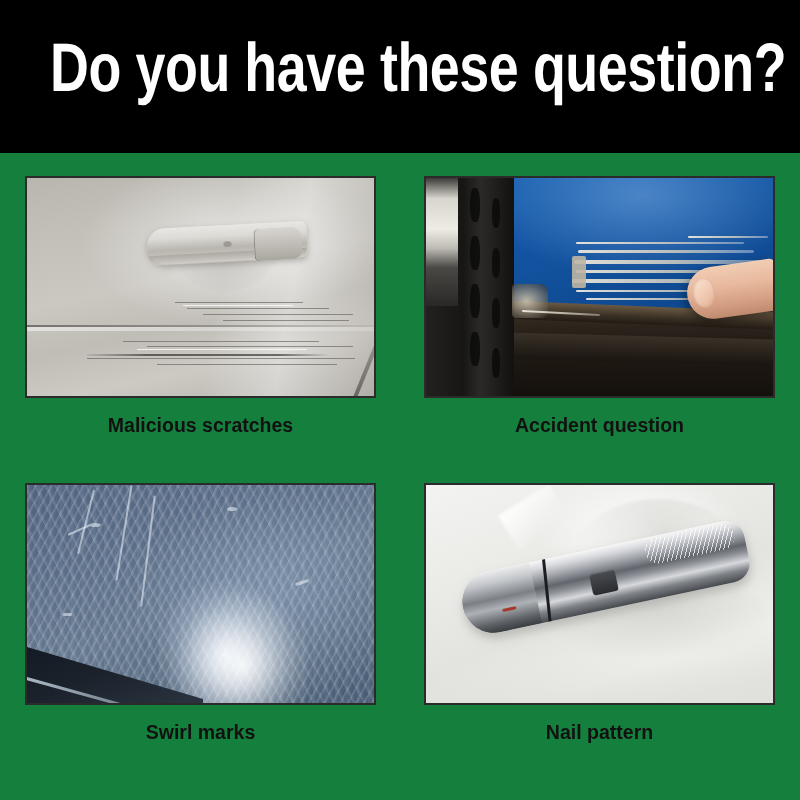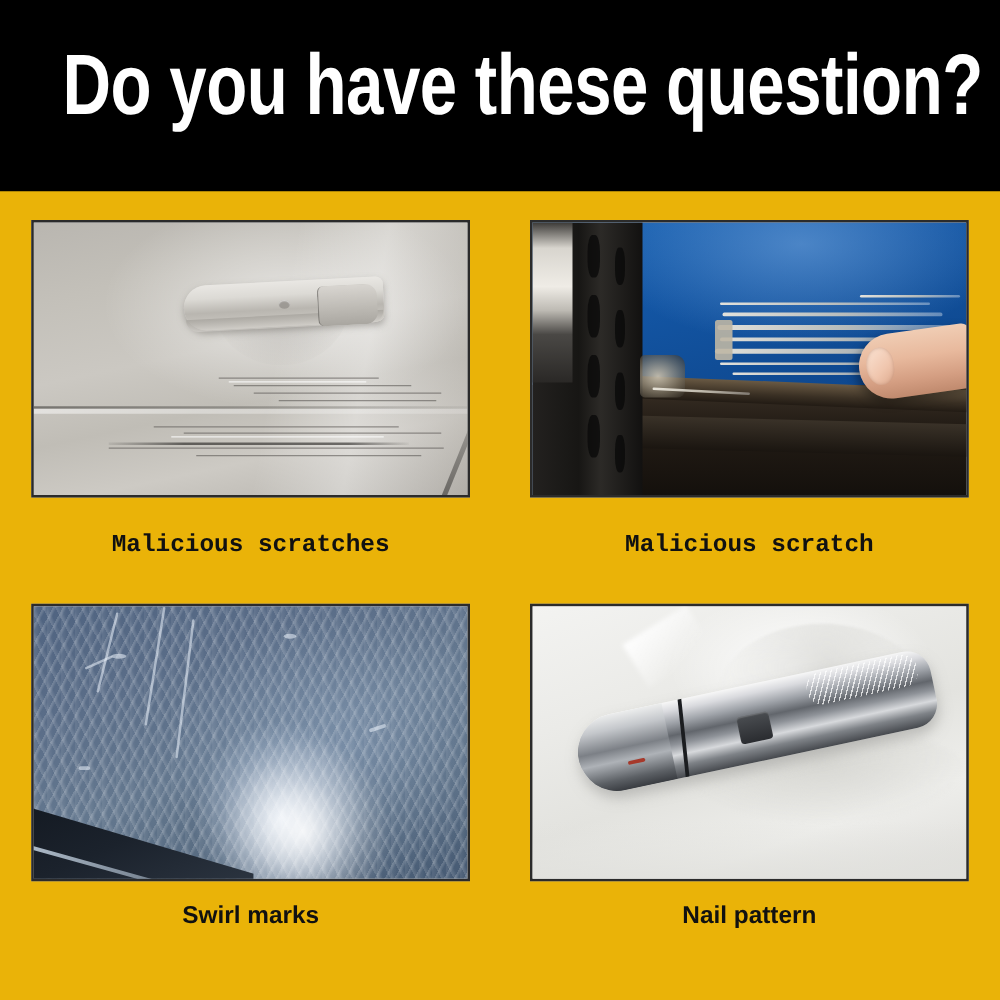--- a/index.html
+++ b/index.html
@@ -7,21 +7,21 @@
   html, body {
     margin: 0; padding: 0;
     width: 800px; height: 800px;
     background: #ffffff;
     font-family: "Liberation Sans", sans-serif;
     overflow: hidden;
   }
   #page {
     position: relative;
     width: 800px; height: 800px;
-    background: #eab308;
+    background: #15803d;
   }
 
   
   .banner {
     position: absolute;
     left: 0; top: 0;
     width: 800px; height: 153px;
     background: #000000;
     overflow: hidden;
   }
@@ -62,21 +62,21 @@
     font-family: "Liberation Sans", sans-serif;
     font-weight: bold;
     font-size: 19.5px;
     line-height: 22px;
     white-space: nowrap;
   }
   #card-1 { left: 25px;  top: 176px; }
   #card-2 { left: 424px; top: 176px; }
   #card-3 { left: 25px;  top: 483px; }
   #card-4 { left: 424px; top: 483px; }
-  #card-1 .caption, #card-2 .caption { top: 249px; font-family: Liberation Mono, monospace; }
+  #card-1 .caption, #card-2 .caption { top: 238px; }
   #card-3 .caption, #card-4 .caption { top: 238px; }
 
   .layer { position: absolute; left: 0; top: 0; width: 100%; height: 100%; }
 
   
   .p1-base {
     background:
       radial-gradient(ellipse 60% 55% at 58% 30%, rgba(255,255,255,0.55), rgba(255,255,255,0) 70%),
       linear-gradient(168deg, #b9b6b0 0%, #c3c0b9 22%, #cbc8c2 45%, #c0bdb6 62%, #cdcac4 78%, #b4b1ab 100%);
   }
@@ -368,21 +368,21 @@
       <div class="p2-scratch" style="left:150px; top:112px; width:172px;"></div>
       <div class="p2-scratch" style="left:160px; top:120px; width:150px;"></div>
       <div class="p2-scratch" style="left:262px; top:58px;  width:80px;"></div>
       <div class="p2-gouge" style="left:146px; top:78px; width:14px; height:32px;"></div>
       <div class="p2-scratch" style="left:96px; bottom:82px; width:78px; transform:rotate(3deg);"></div>
 
       <div class="p2-finger">
         <div class="p2-nail"></div>
       </div>
     </div>
-    <div class="caption">Malicious scratch</div>
+    <div class="caption">Accident question</div>
   </div>
 
   <div class="card" id="card-4">
     <div class="photo">
       <div class="layer p4-base"></div>
       <div class="p4-cup"></div>
       <div class="p4-shadowcup"></div>
       <div class="p4-highlight"></div>
 
       <div class="p4-handle">

